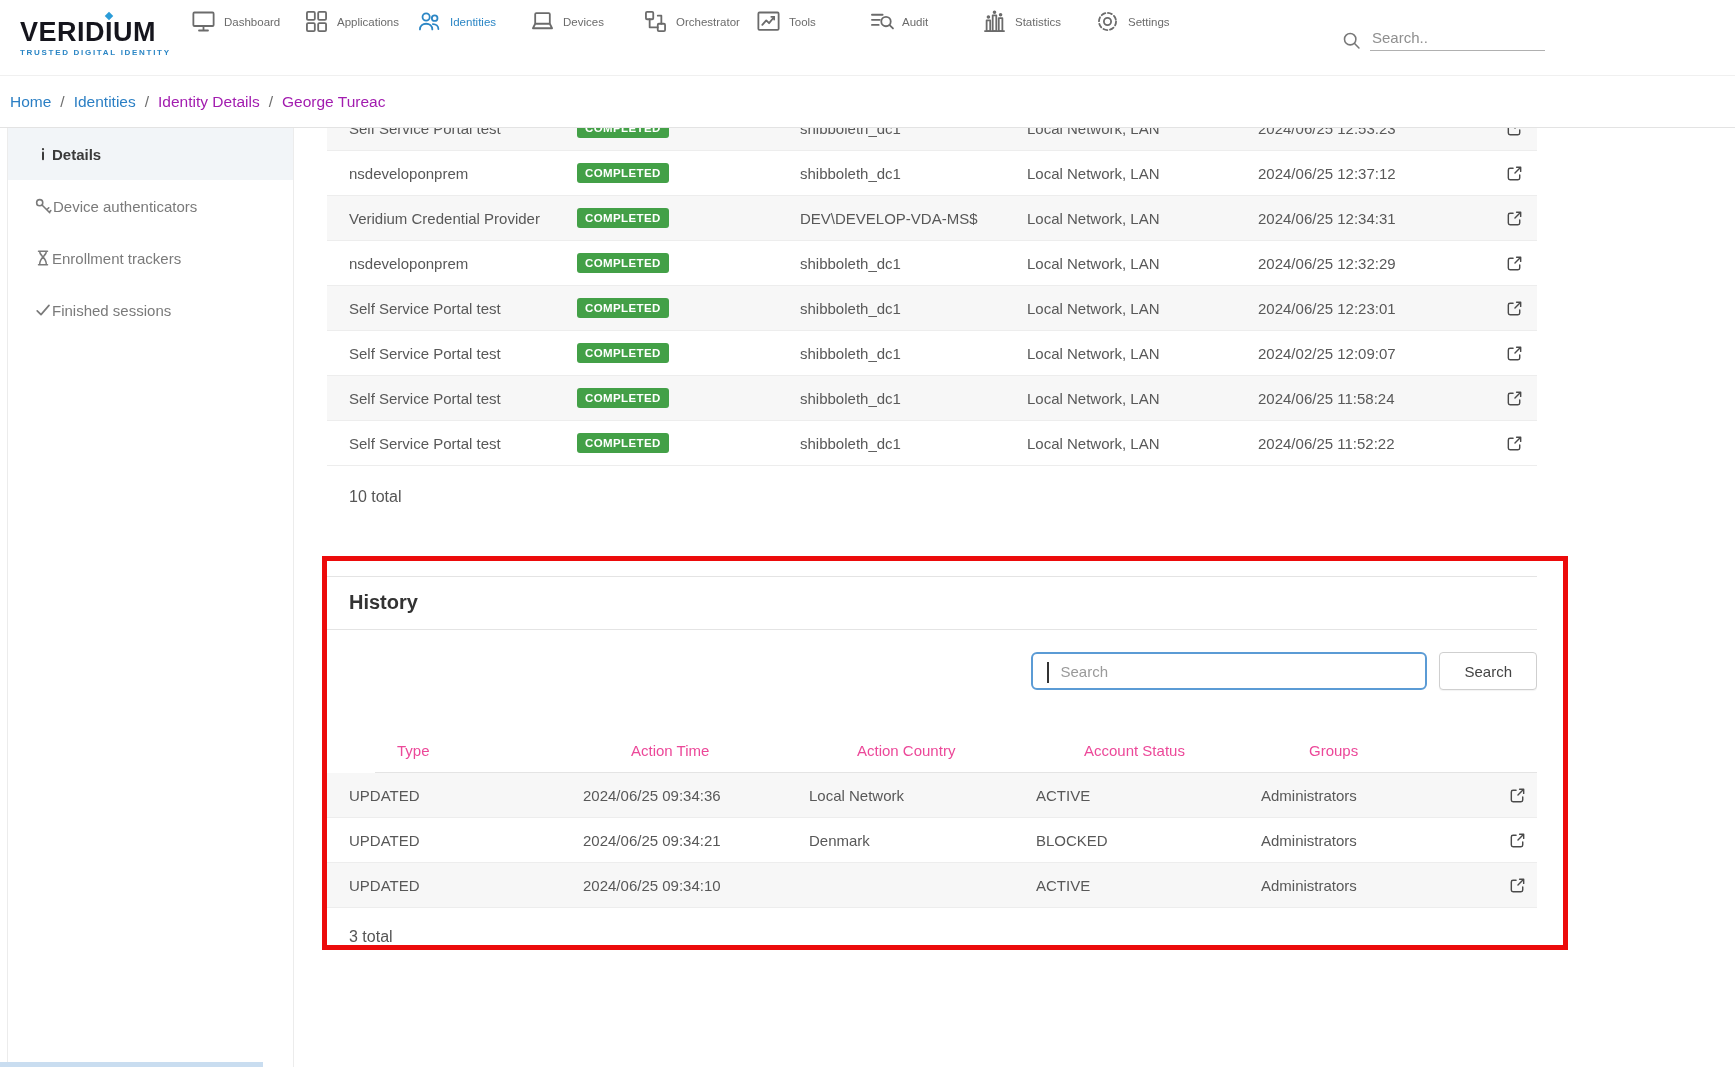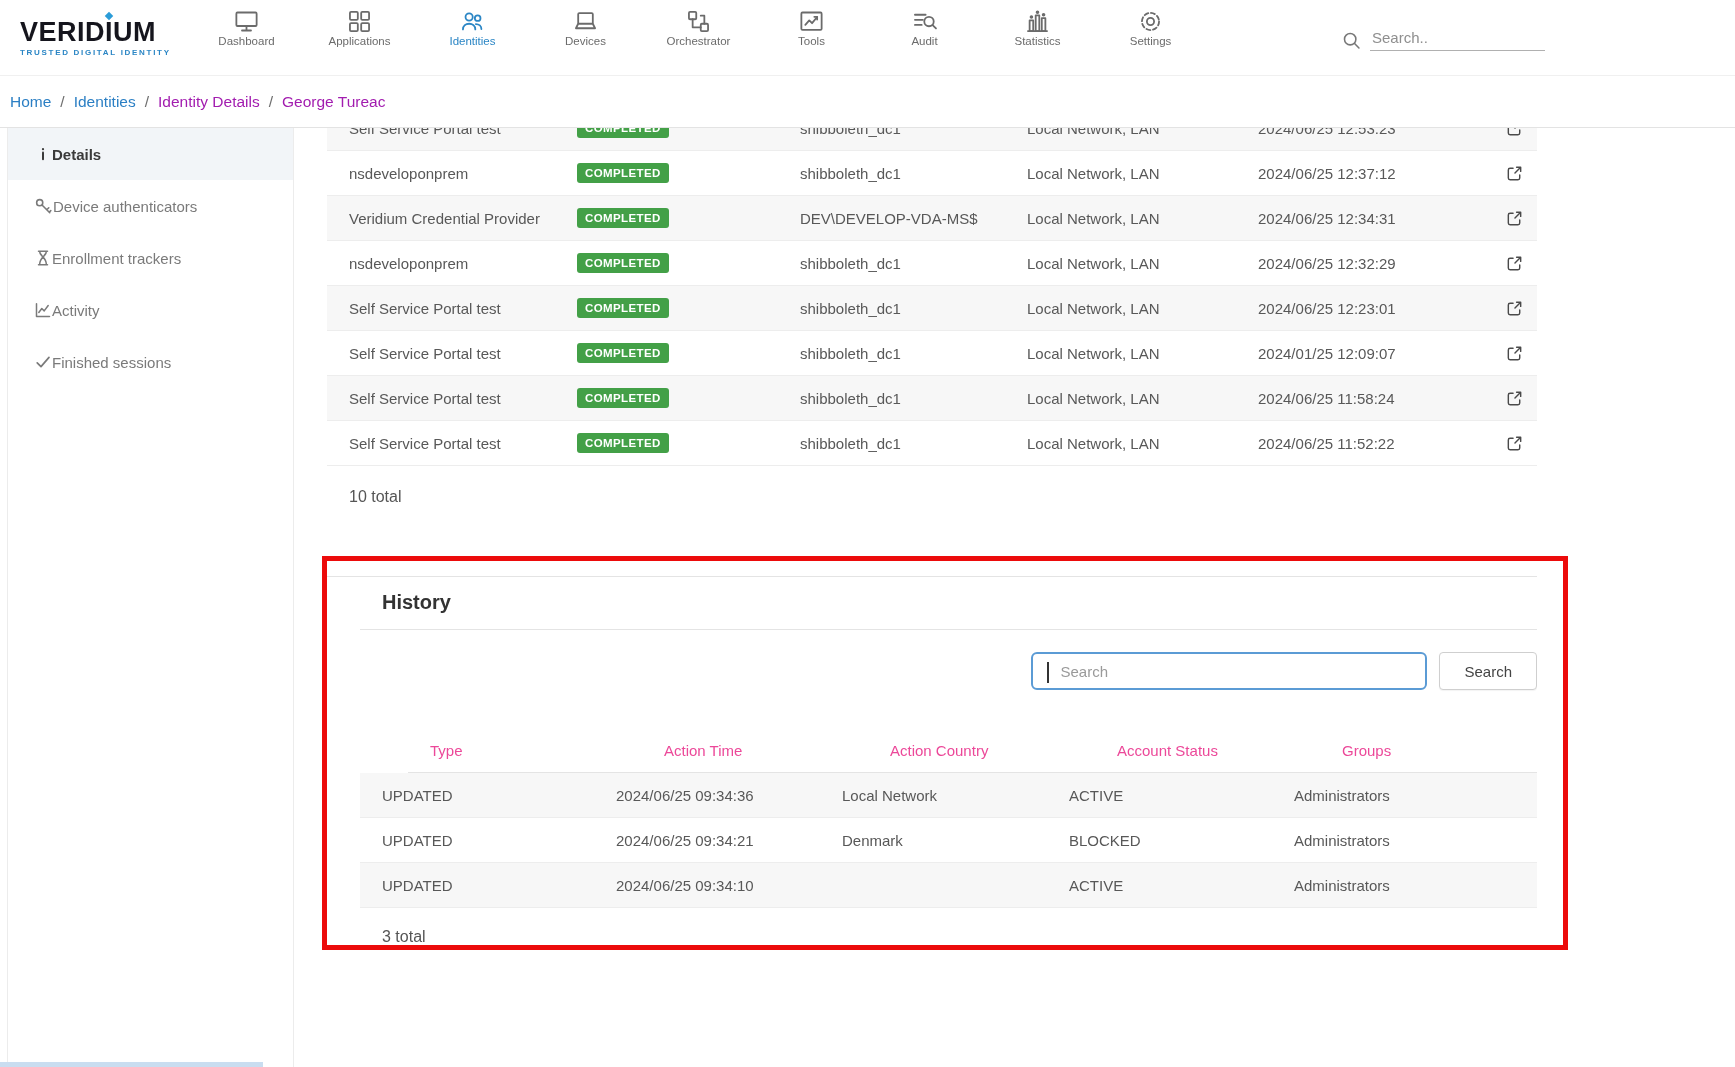--- a/index.html
+++ b/index.html
@@ -15,21 +15,21 @@
 
   
   .topbar { height:76px; display:flex; align-items:center; background:#fff; border-bottom:1px solid #f0f0f0; }
   .logo { width:190px; padding-left:20px; cursor:pointer; }
   .logo-name { font-size:27px; font-weight:bold; color:#15151d; letter-spacing:.5px; line-height:1; display:flex; }
   .i-accent { position:relative; }
   .i-accent::before { content:""; position:absolute; top:-6px; left:1px; width:6px; height:6px; background:#2b9cd8; transform:rotate(45deg); }
   .logo-tagline { font-size:8px; font-weight:bold; color:#2b86c5; letter-spacing:1.7px; margin-top:2px; }
 
   .nav { display:flex; align-items:flex-start; height:100%; padding-top:8px; }
-  .nav-item { width:113px; display:flex; flex-direction:column; align-items:center; color:#6b6b6b; cursor:pointer; }
+  .nav-item { width:113px; display:flex; flex-direction:row; align-items:center; gap:7px; color:#6b6b6b; cursor:pointer; }
   .nav-item .nav-label { font-size:11.5px; }
   .nav-item.active { color:#2b86c5; }
 
   .top-search { margin-left:auto; margin-right:190px; display:flex; align-items:flex-end; gap:8px; color:#777; }
   .top-search input {
     border:none; border-bottom:1px solid #b0b0b0; width:175px;
     font-family:"Liberation Sans",sans-serif; font-size:15px; padding:4px 2px; color:#555; outline:none; background:transparent;
   }
   .top-search input::placeholder { color:#8f8f8f; }
 
@@ -54,21 +54,21 @@
     align-items:center; height:45px; padding-left:22px;
     border-bottom:1px solid #ededed; font-size:15px; color:#585858;
   }
   .s-row:nth-child(odd) { background:#f7f7f7; }
   .badge { display:inline-block; background:#43a047; color:#fff; font-size:11.5px; font-weight:bold; padding:4px 8px; border-radius:3px; letter-spacing:.4px; width:max-content; }
   .cell-actions { display:flex; justify-content:flex-end; padding-right:14px; }
   .action-btn { cursor:pointer; color:#4a4a4a; background:none; border:none; padding:0; }
   .total-label { padding:22px 0 30px 22px; font-size:16px; color:#555; }
 
   
-  .history-card { width:1210px; margin-top:40px; border-top:1px solid #e4e4e4;padding-left:33px; }
+  .history-card { width:1210px; margin-top:40px; border-top:1px solid #e4e4e4; }
   .h-title-row { padding:14px 22px 15px; border-bottom:1px solid #e4e4e4; }
   .h-title { font-size:20px; font-weight:bold; color:#333; }
   .h-search-row { display:flex; justify-content:flex-end; align-items:center; gap:12px; margin-top:22px; }
   .h-search-wrap { position:relative; width:396px; height:38px; border:2px solid #5b9bd5; border-radius:6px; background:#fff; }
   .h-search-wrap input {
     width:100%; height:100%; border:none; outline:none; background:transparent;
     font-family:"Liberation Sans",sans-serif; font-size:15px; color:#555; padding-left:27px; border-radius:6px;
   }
   .h-search-wrap input::placeholder { color:#9a9a9a; }
   .h-caret { position:absolute; left:14px; top:8px; width:1.5px; height:21px; background:#333; }
@@ -246,29 +246,20 @@
     <div class="side-item">
       <span>
         <svg width="18" height="18" viewBox="0 0 18 18" fill="none" stroke="currentColor" stroke-width="1.5" stroke-linecap="round">
             <path d="M4.5 2.2h9M4.5 15.8h9M5.6 2.2c0 5.2 6.8 5.6 6.8 13.6M12.4 2.2c0 5.2-6.8 5.6-6.8 13.6"></path>
           </svg>
       </span>
       <span>Enrollment trackers</span>
     </div>
     <div class="side-item">
       <span>
-        <svg width="18" height="18" viewBox="0 0 18 18" fill="none" stroke="currentColor" stroke-width="1.5" stroke-linecap="round" stroke-linejoin="round">
-            <path d="M2.5 2.8v12.7h13"></path>
-            <path d="M4.8 11.5l3-4 2.4 2.4 4-5.4"></path>
-          </svg>
-      </span>
-      <span>Activity</span>
-    </div>
-    <div class="side-item">
-      <span>
         <svg width="18" height="18" viewBox="0 0 18 18" fill="none" stroke="currentColor" stroke-width="1.7" stroke-linecap="round" stroke-linejoin="round">
             <path d="M3.2 9.8l3.8 3.8L15 4.4"></path>
           </svg>
       </span>
       <span>Finished sessions</span>
     </div>
   </aside>
 
   <main class="content">
 
@@ -353,21 +344,21 @@
                 </svg>
               </button>
             </span>
         </div>
 
         <div class="s-row">
           <span>Self Service Portal test</span>
           <span><span class="badge">COMPLETED</span></span>
           <span>shibboleth_dc1</span>
           <span>Local Network, LAN</span>
-          <span>2024/01/25 12:09:07</span>
+          <span>2024/02/25 12:09:07</span>
           <span class="cell-actions">
               <button class="action-btn">
                 <svg width="19" height="19" viewBox="0 0 20 20" fill="none" stroke="currentColor" stroke-width="1.5" stroke-linecap="round" stroke-linejoin="round">
                   <path d="M8.5 4.5H5.3c-1 0-1.8.8-1.8 1.8v8.4c0 1 .8 1.8 1.8 1.8h8.4c1 0 1.8-.8 1.8-1.8V11.5"></path>
                   <path d="M10.5 9.5l6-6M12.2 3.5h4.3v4.3"></path>
                 </svg>
               </button>
             </span>
         </div>
 

